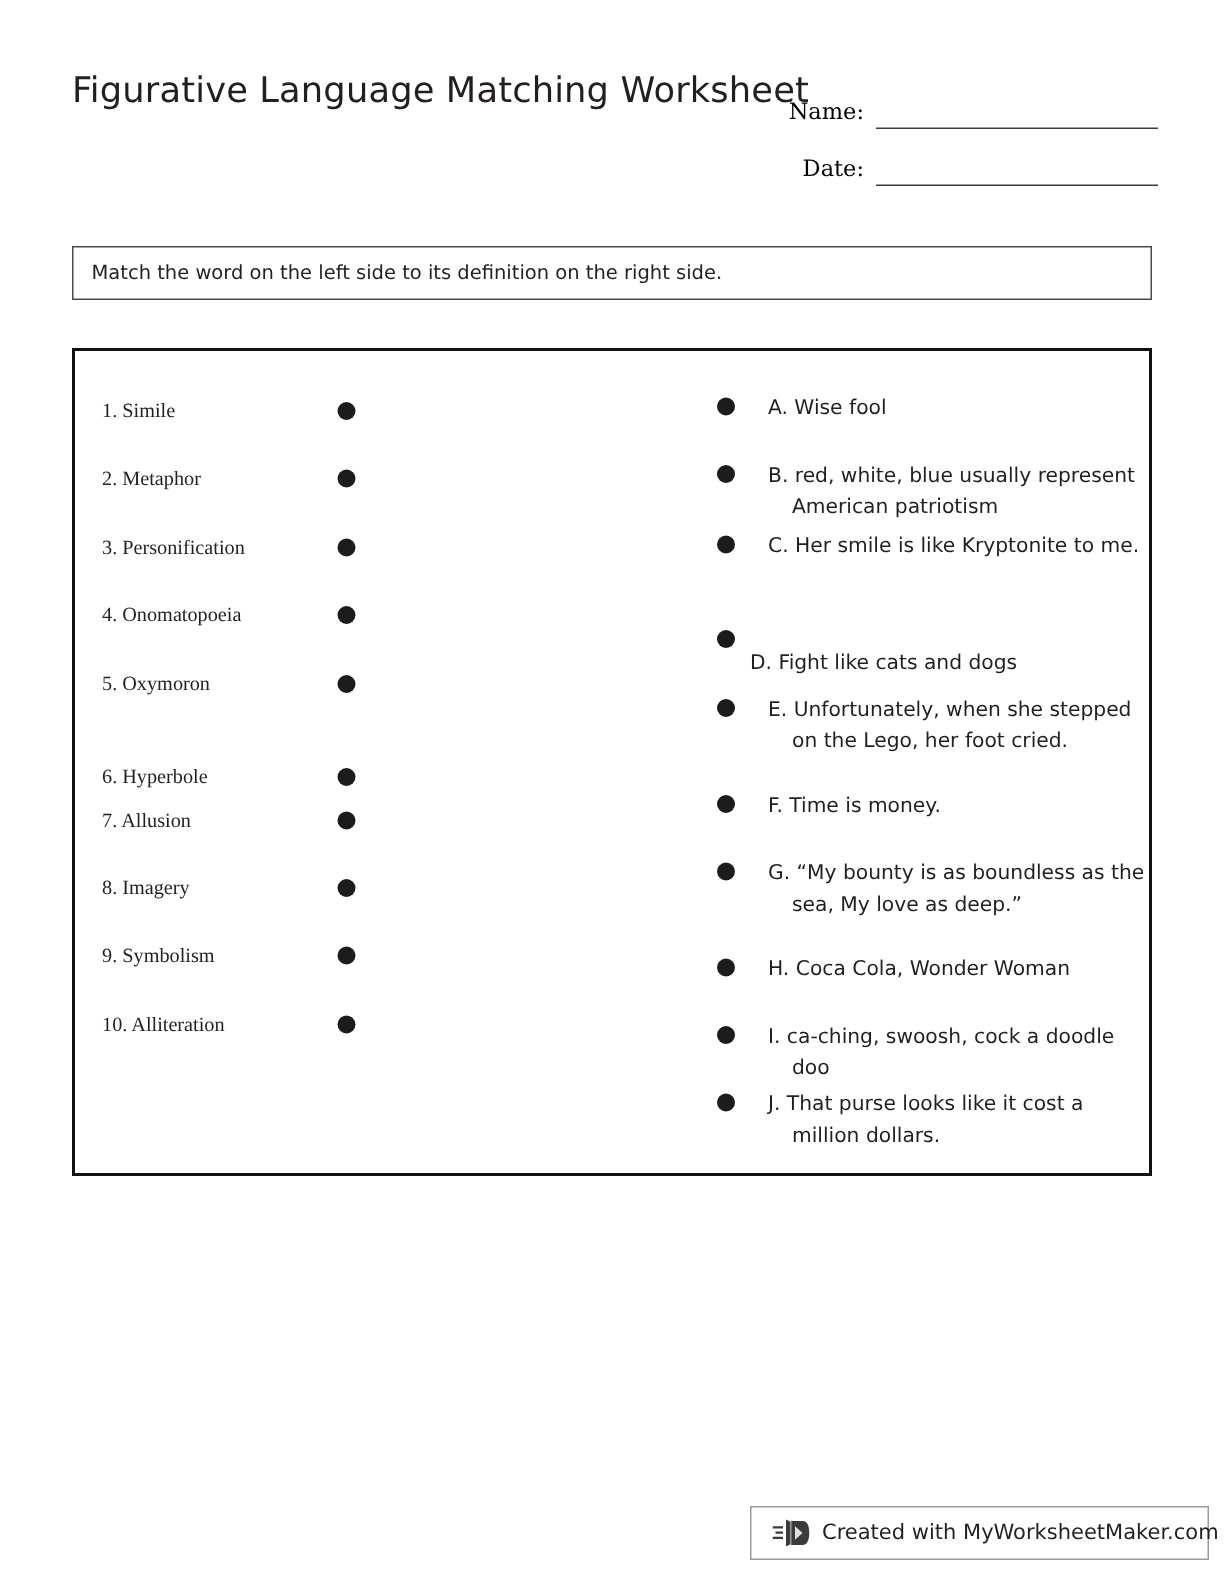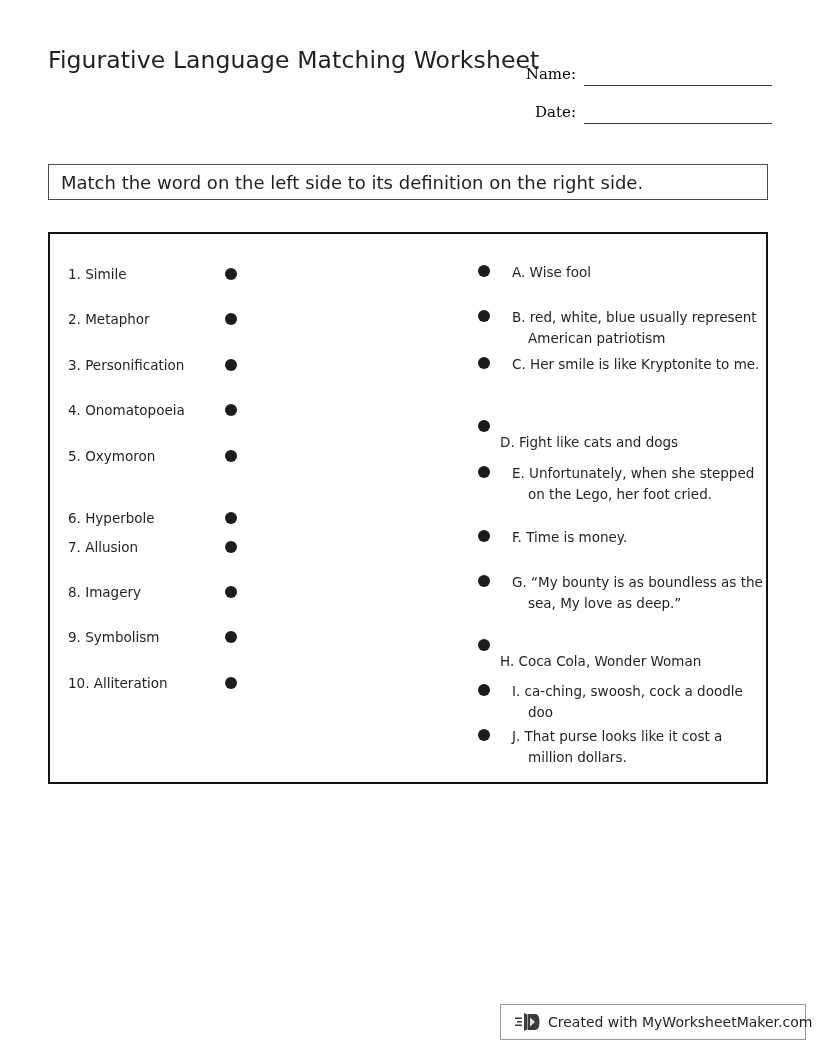--- a/index.html
+++ b/index.html
@@ -67,40 +67,41 @@
     top: 164px;
     width: 720px;
     height: 36px;
     border: 1.3px solid #4a4a4a;
     box-sizing: border-box;
     display: flex;
     align-items: center;
   }
   .instruction-text {
     padding-left: 12px;
-    font-size: 18px;
+    font-size: 13px;
     color: #231f20;
   }
 
   
   .matching-box {
     position: absolute;
     left: 48px;
     top: 232px;
     width: 720px;
     height: 552px;
     border: 2.2px solid #111111;
     box-sizing: border-box;
   }
   .col-left {
     position: absolute;
     left: 0px;
     top: 0px;
     width: 340px;
     height: 100%;
+    font-family: Liberation Serif, serif;
   }
   .col-right {
     position: absolute;
     left: 340px;
     top: 0px;
     width: 380px;
     height: 100%;
   }
 
   .left-row {
@@ -299,21 +300,21 @@
           <div class="dot"></div>
         </div>
         <div class="right-text">E. Unfortunately, when she stepped on the Lego, her foot cried.</div>
       </div>
       <div class="right-row" style="top: 338px;">
         <div class="right-dot-wrap">
           <div class="dot"></div>
         </div>
         <div class="right-text">G. “My bounty is as boundless as the sea, My love as deep.”</div>
       </div>
-      <div class="right-row" style="top: 402px; flex-direction: column;">
+      <div class="right-row" style="top: 402px;">
         <div class="right-dot-wrap">
           <div class="dot"></div>
         </div>
         <div class="right-text">H. Coca Cola, Wonder Woman</div>
       </div>
       <div class="right-row" style="top: 447px;">
         <div class="right-dot-wrap">
           <div class="dot"></div>
         </div>
         <div class="right-text">I. ca-ching, swoosh, cock a doodle doo</div>

